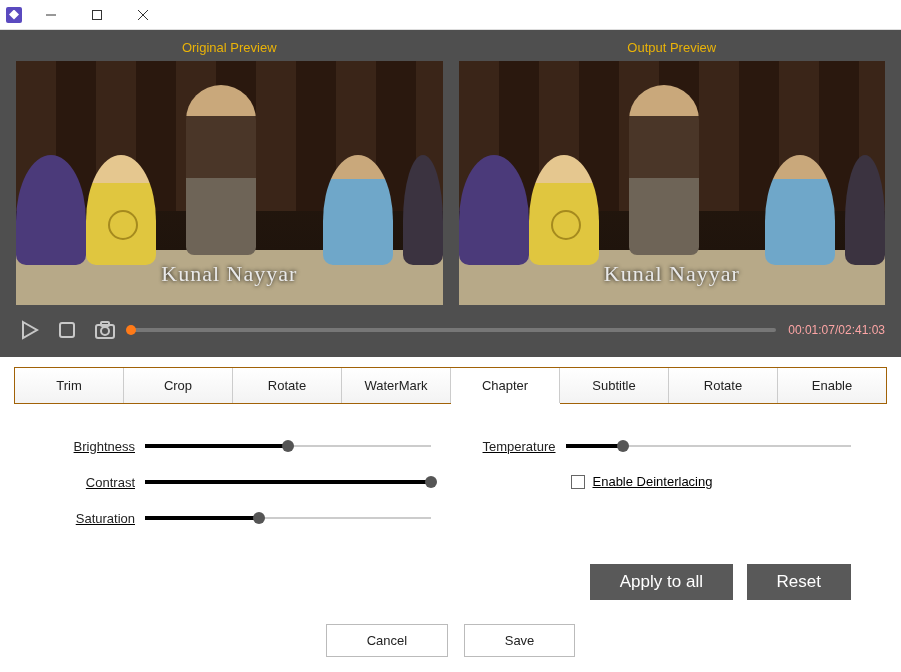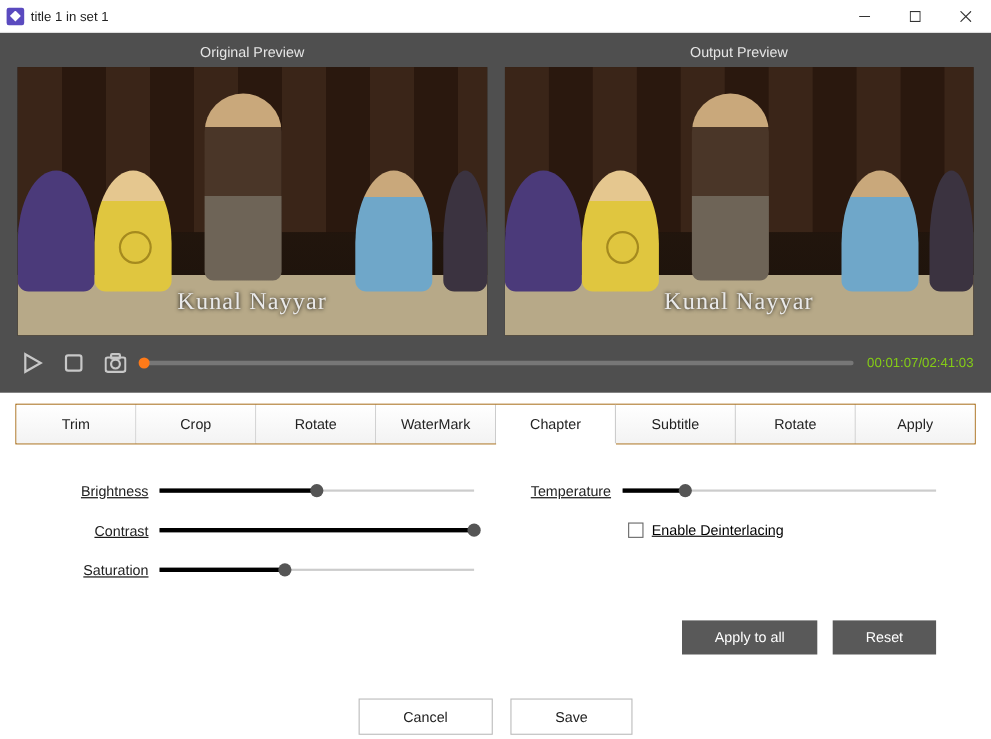--- a/index.html
+++ b/index.html
@@ -7,42 +7,42 @@
 
 .titlebar { height: 30px; display: flex; align-items: center; padding-left: 6px; background: #fff; border-bottom: 1px solid #ddd; }
 .titlebar .app-icon { width: 16px; height: 16px; background: #5a4abf; border-radius: 2px; margin-right: 6px; position: relative; }
 .titlebar .app-icon:before { content:""; position:absolute; inset:3px; background:#fff; clip-path: polygon(50% 0,100% 50%,50% 100%,0 50%); }
 .titlebar .title-text { flex: 1; font-size: 12px; color: #222; }
 .titlebar .win-btn { width: 46px; height: 30px; display: flex; align-items: center; justify-content: center; color: #333; }
 .titlebar .win-btn svg { width: 10px; height: 10px; stroke: #333; stroke-width: 1; fill: none; }
 
 .preview-area { background: #4f4f4f; padding: 10px 16px 14px 16px; }
 .preview-labels { display: flex; gap: 16px; }
-.preview-labels div { flex: 1; text-align: center; color: #e5e5e5; font-size: 13px; padding-bottom: 6px; }
+.preview-labels div { flex: 1; text-align: center; color: #eab308; font-size: 13px; padding-bottom: 6px; }
 .previews { display: flex; gap: 16px; }
 .thumb { flex: 1; height: 244px; background: linear-gradient(#2a1b10,#1c120b); position: relative; overflow: hidden; }
 
 
 .couch { position:absolute; bottom:0; left:0; right:0; height:55px; background:#b7a988; }
 .person { position:absolute; bottom:40px; width:70px; height:110px; border-radius:50% 50% 10px 10px/60% 60% 10px 10px; }
 .p1{ left:0; background:#4b3a7a; }
 .p2{ left:70px; background:linear-gradient(#e5c78f 0 25%,#e0c63f 25%); }
 .p2:before{content:"";position:absolute;top:55px;left:22px;width:26px;height:26px;border:2px solid #a58a1e;border-radius:50%;}
 .p3{ left:170px; bottom:50px; height:170px; width:70px; background:linear-gradient(#c9a87b 0 18%,#4a3628 18% 55%,#6e6457 55%); border-radius:35px 35px 8px 8px; }
 .p4{ right:50px; background:linear-gradient(#c9a87b 0 22%,#6fa7c9 22%); }
 .p5{ right:0; width:40px; background:#3b3340; }
 .bg-shelf{ position:absolute; top:0; left:0; right:0; height:150px; background:repeating-linear-gradient(90deg,#3a2518 0 40px,#2a180e 40px 80px),linear-gradient(#2c1b10,#1a0f08); }
 .watermark { position:absolute; bottom:18px; left:50%; transform:translateX(-50%); color:#e9e9e9; font-size:22px; letter-spacing:1px; font-family:"Times New Roman",serif; text-shadow:0 0 4px #000; white-space:nowrap; }
 
 .controls-row { display: flex; align-items: center; gap: 12px; margin-top: 12px; }
 .ctrl-btn { width: 26px; height: 26px; display:flex; align-items:center; justify-content:center; }
 .ctrl-btn svg { stroke:#c8c8c8; fill:none; stroke-width:2; }
 .progress { flex:1; height: 4px; background:#777; border-radius:2px; position:relative; }
 .progress .dot { position:absolute; left:1px; top:50%; transform:translate(-50%,-50%); width:10px; height:10px; background:#ff7a18; border-radius:50%; }
-.time { color:#84cc16; font-size:12px; }
+.time { color:#fca5a5; font-size:12px; }
 
 .tabs-wrap { padding: 10px 14px 8px; }
 .tabs-border { border: 1px solid #a16207; padding: 0; display:flex; }
 .tab { flex:1; text-align:center; padding:10px 4px; font-size:13px; color:#222; border-right:1px solid #ccc; background:#fff; cursor:pointer; }
 .tab:last-child{ border-right:none; }
 .tab.active { background:#fff; font-weight:500; box-shadow: inset 0 -3px 0 #fff, 0 2px 0 #fff; }
 .tab:not(.active){ background:linear-gradient(#fff,#f3f3f3); }
 
 .pane { padding: 26px 50px 10px 50px; display:flex; gap:40px;text-decoration:underline; }
 .col { flex:1; }
@@ -50,31 +50,30 @@
 .row .lbl { width:95px; text-align:right; padding-right:10px; color:#222; font-size:13px; }
 .slider { flex:1; position:relative; height:16px; }
 .track { position:absolute; top:50%; left:0; right:0; height:2px; background:#ccc; transform:translateY(-50%); }
 .fill { position:absolute; top:50%; left:0; height:4px; background:#000; transform:translateY(-50%); }
 .knob { position:absolute; top:50%; width:12px; height:12px; background:#555; border-radius:50%; transform:translate(-50%,-50%); }
 
 .chk-row { display:flex; align-items:center; margin-top:4px; margin-left:100px; gap:8px; }
 .chk { width:14px; height:14px; border:1px solid #666; background:#fff; }
 
 .action-row { text-align:right; padding: 8px 50px 16px; }
-.btn-dark { display:inline-block; padding:8px 30px; background:#595959; color:#fff; font-size:13px; margin-left:10px; cursor:pointer; }
+.btn-dark { display:inline-block; padding:8px 30px; background:#595959; color:#fff; font-size:17px; margin-left:10px; cursor:pointer; }
 
 .footer { text-align:center; padding: 8px 0 12px; }
-.btn-light { display:inline-block; padding:8px 40px; border:1px solid #bbb; background:#fff; color:#222; font-size:13px; margin:16px 6px; cursor:pointer; }
+.btn-light { display:inline-block; padding:8px 40px; border:1px solid #bbb; background:#fff; color:#222; font-size:13px; margin:0 6px; cursor:pointer; }
 </style>
 </head>
 <body>
 
 <div class="titlebar">
   <div class="app-icon"></div>
-  <div class="title-text">title 1 in set 1</div>
   <div class="win-btn">
       <svg viewBox="0 0 10 10">
         <line x1="0" y1="5" x2="10" y2="5"></line>
       </svg>
     </div>
   <div class="win-btn">
       <svg viewBox="0 0 10 10">
         <rect x="0.5" y="0.5" width="9" height="9"></rect>
       </svg>
     </div>
@@ -140,21 +139,21 @@
 
 <div class="tabs-wrap">
   <div class="tabs-border">
     <div class="tab">Trim</div>
     <div class="tab">Crop</div>
     <div class="tab">Rotate</div>
     <div class="tab">WaterMark</div>
     <div class="tab active">Chapter</div>
     <div class="tab">Subtitle</div>
     <div class="tab">Rotate</div>
-    <div class="tab">Apply</div>
+    <div class="tab">Enable</div>
   </div>
 </div>
 
 <div class="pane">
   <div class="col">
     <div class="row">
       <div class="lbl">Brightness</div>
       <div class="slider">
         <div class="track"></div>
           <div class="fill" style="width: 50%;"></div>

